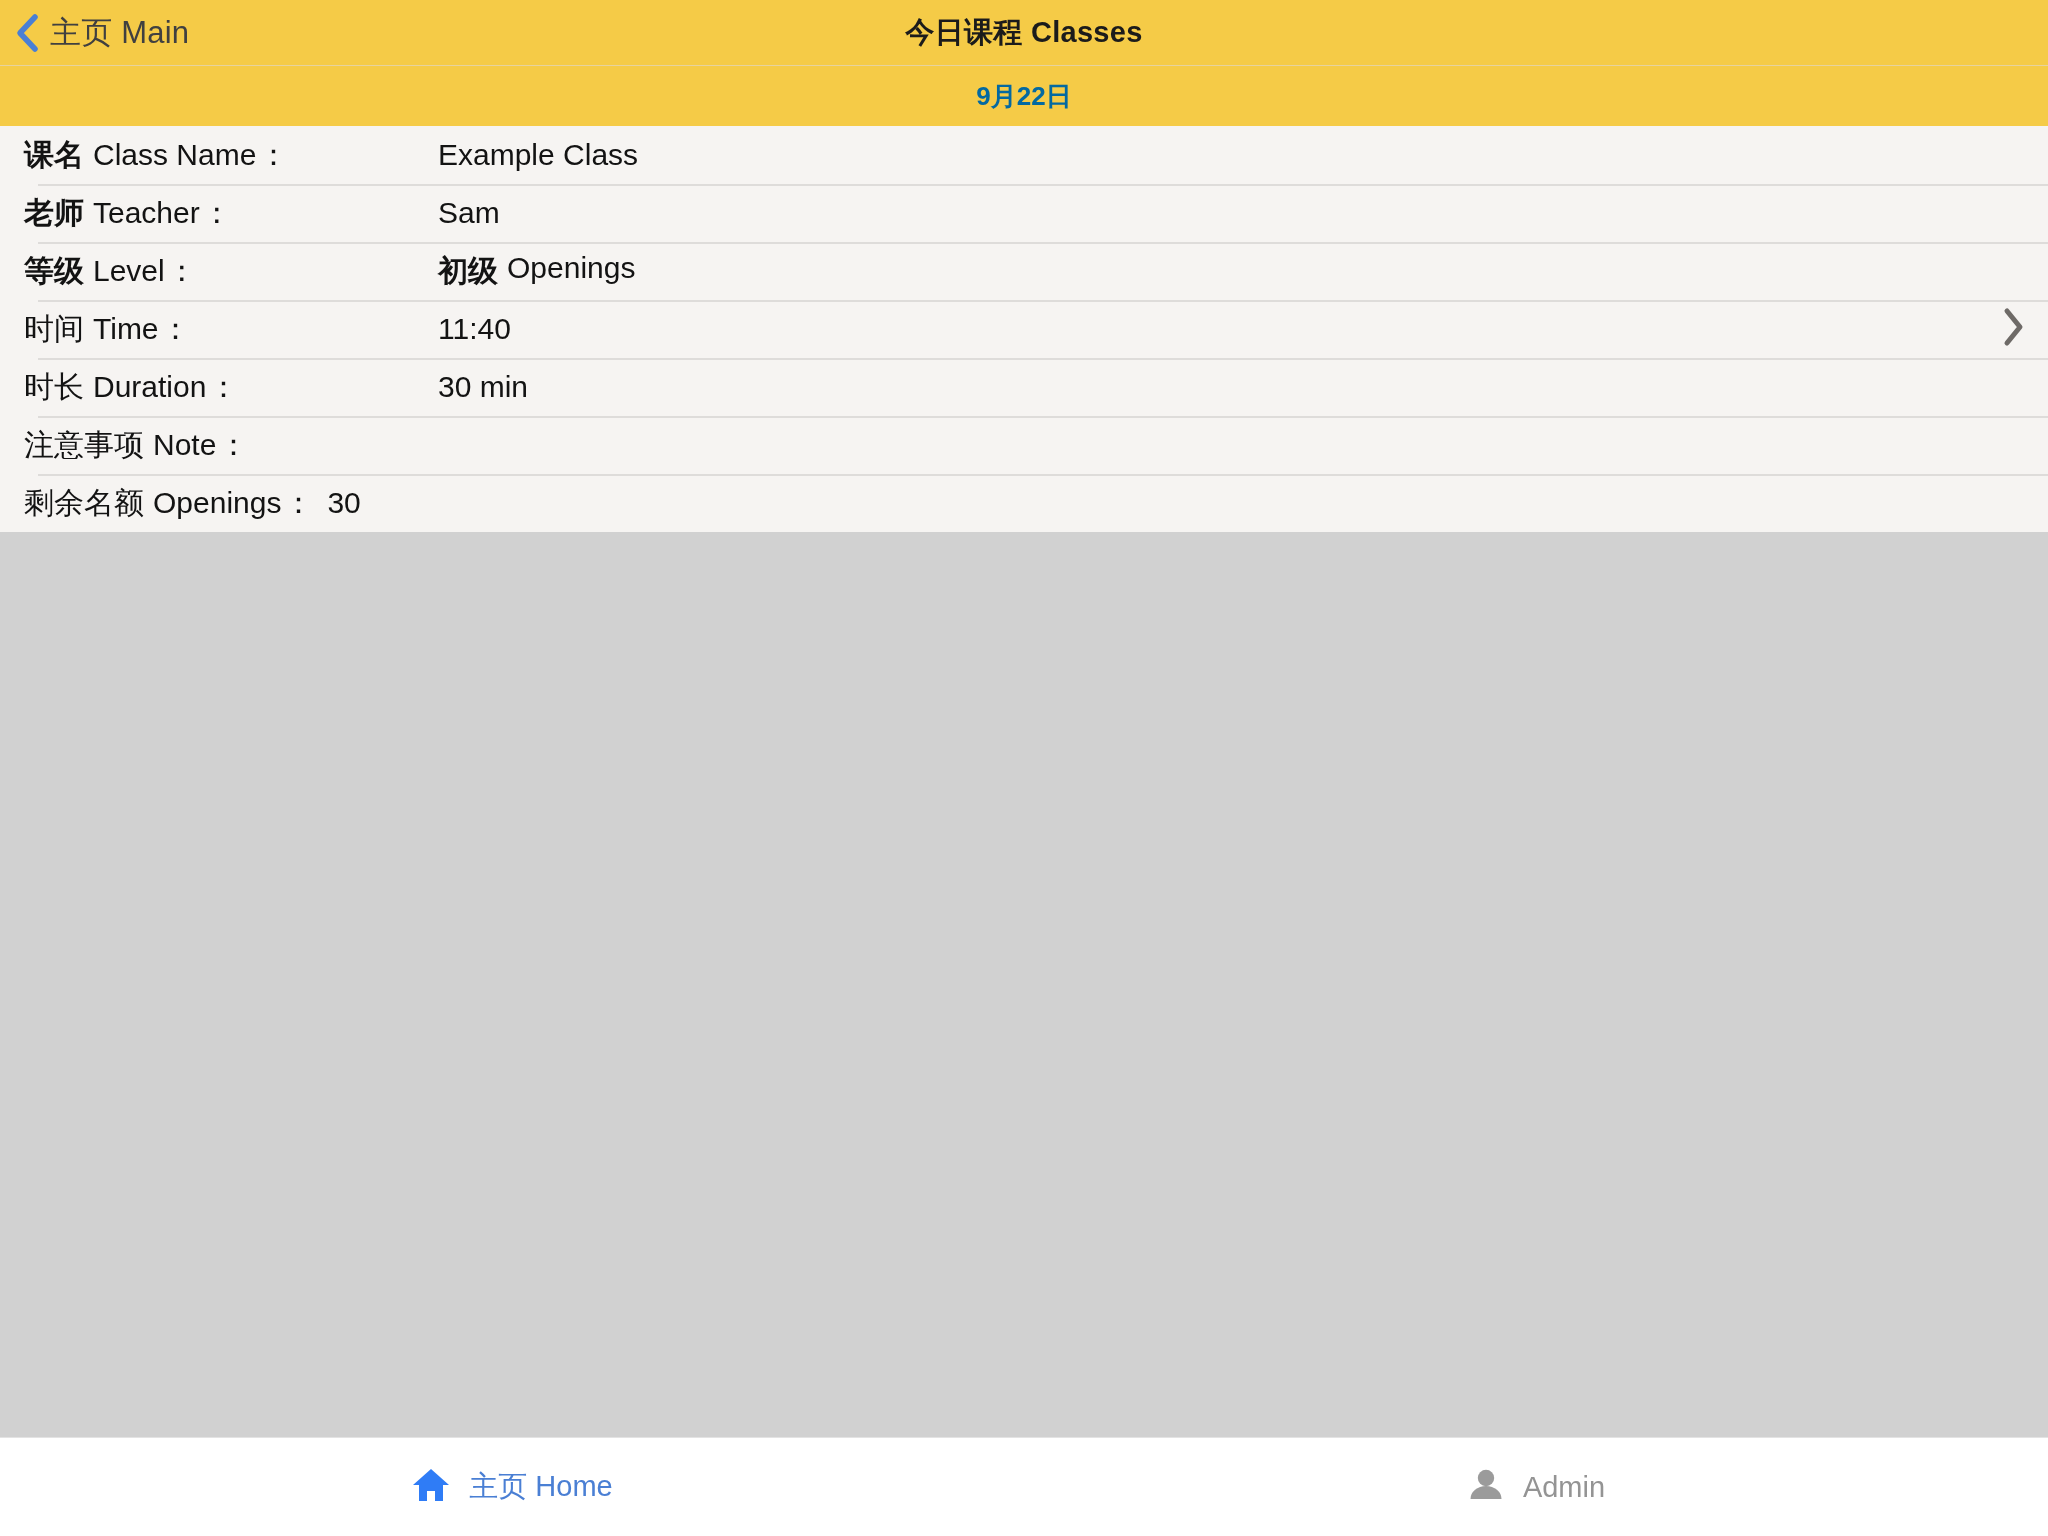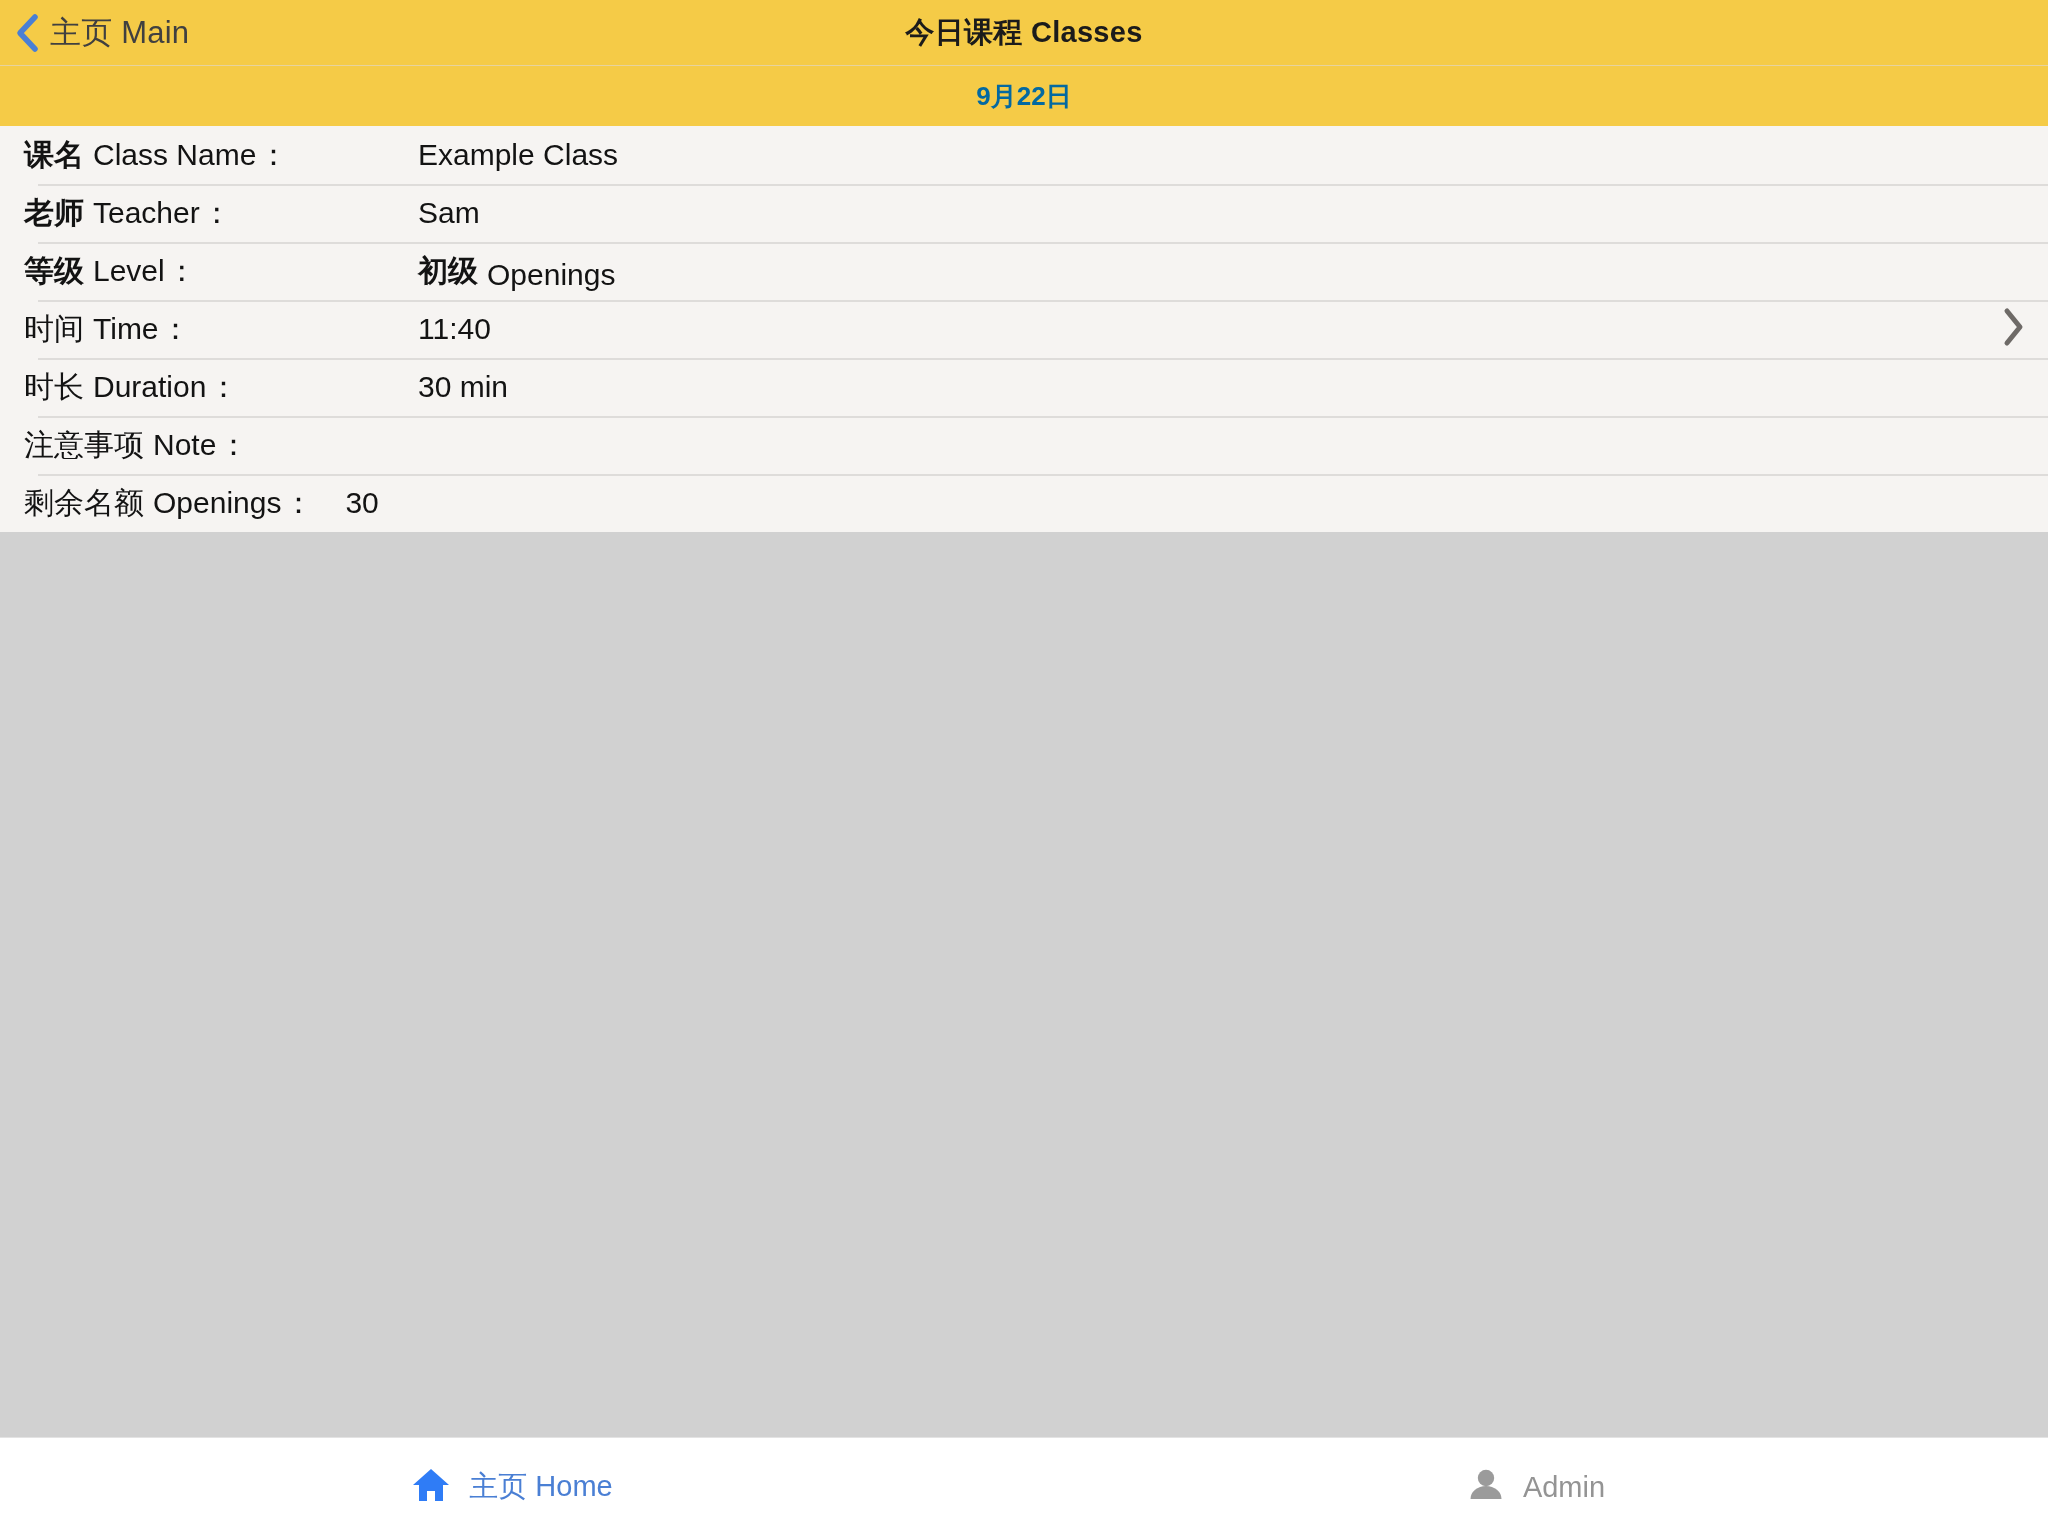--- a/index.html
+++ b/index.html
@@ -66,25 +66,25 @@
   }
   .label{
     font-size:30px; color:#131313; white-space:nowrap;
     display:flex; align-items:baseline;
   }
   .label .cn{ font-weight:700; }
   .label .cn-reg{ font-weight:400; }
   .label .en{ font-weight:400; margin-left:9px; }
   .label .colon{ font-weight:400; margin-left:2px; }
   .value{
-    position:absolute; left:418px;
+    position:absolute; left:438px;
     font-size:30px; color:#131313; white-space:nowrap;
-    display:flex; align-items:flex-end;
-  }
-  .value.inline{ position:static; margin-left:32px; }
+    display:flex; align-items:flex-start;
+  }
+  .value.inline{ position:static; margin-left:14px; }
   .value .cn{ font-weight:700; }
   .value .en{ font-weight:400; margin-left:9px; }
   .disclosure{
     position:absolute; right:22px; top:50%; transform:translateY(-50%);
     display:block; cursor:pointer;
   }
 
   
   .filler{ flex:1 1 auto; background:#d1d1d1; }
 

